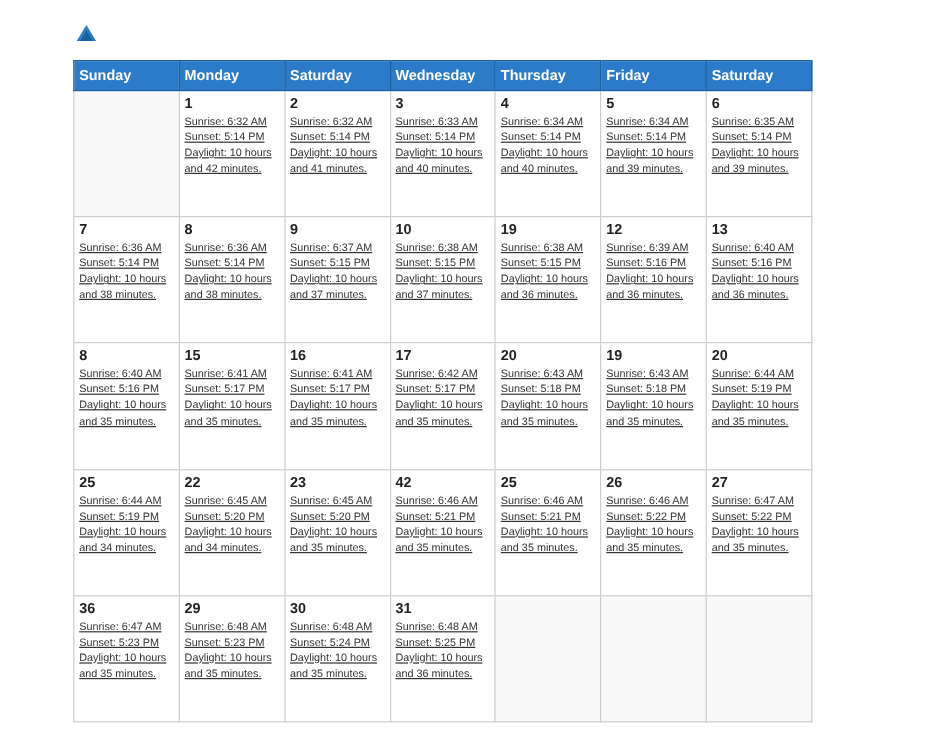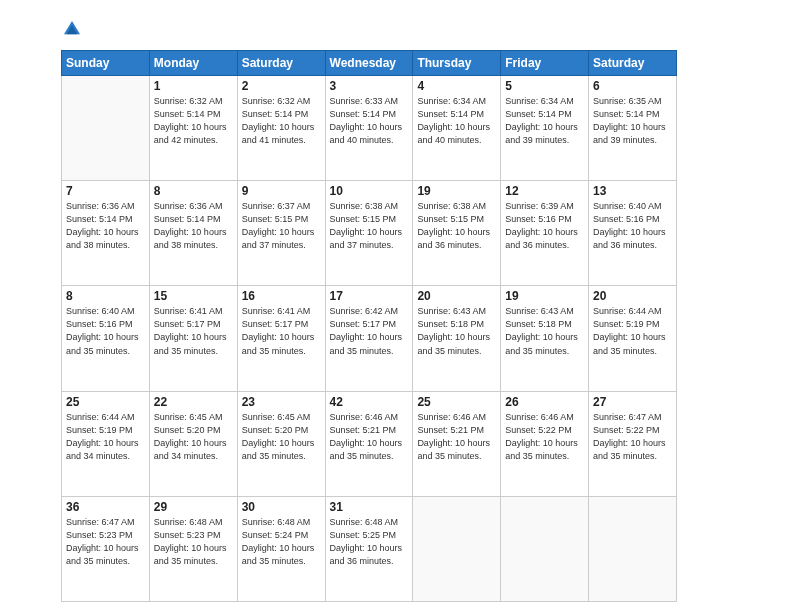--- a/index.html
+++ b/index.html
@@ -77,20 +77,21 @@
       font-size: 12px;
       font-weight: bold;
       color: #222;
       display: block;
       margin-bottom: 2px;
     }
     .day-info {
       font-size: 9px;
       color: #333;
       line-height: 1.45;
+      text-decoration: underline;
     }
   </style>
 </head>
 <body>
 
 <div class="page">
   <div class="header">
     <div class="logo">
       <svg class="logo-icon" viewBox="0 0 30 30" xmlns="http://www.w3.org/2000/svg">
         <polygon points="15,4 26,22 4,22" fill="#2b7bc8"></polygon>

